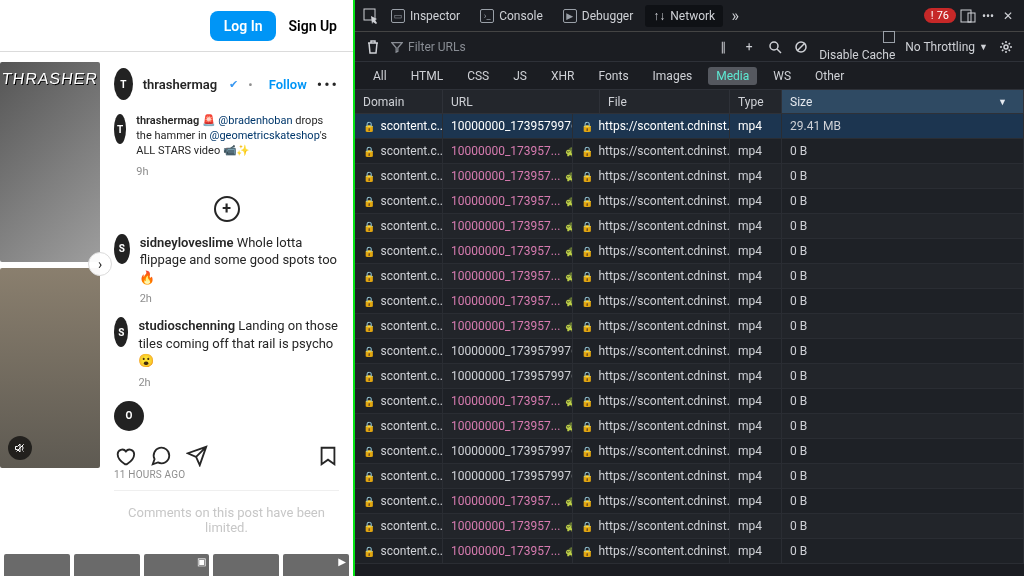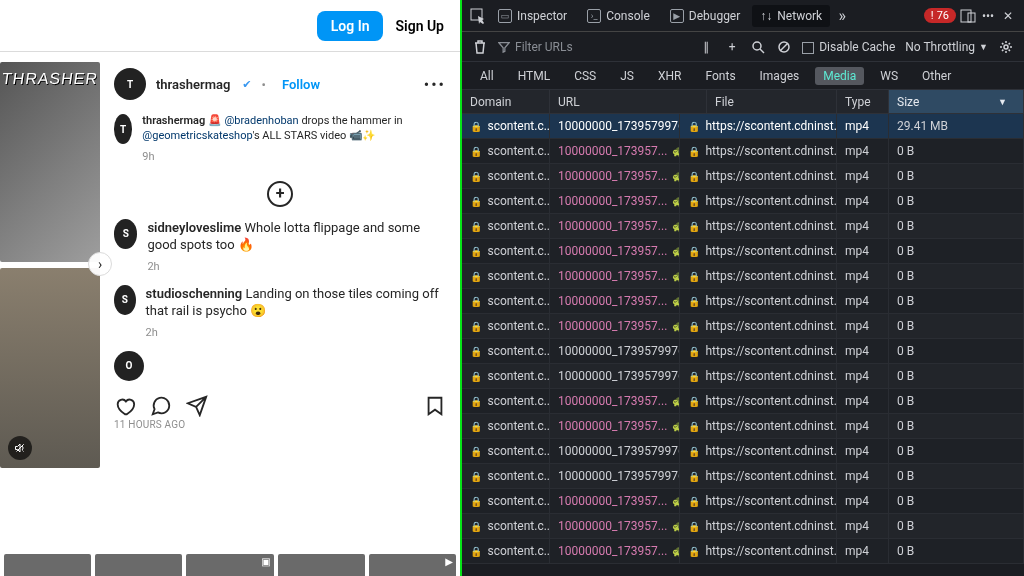--- a/index.html
+++ b/index.html
@@ -1,19 +1,19 @@
 <!DOCTYPE html>
 <html><head>
 <meta charset="utf-8">
 <style>
 * { margin: 0; padding: 0; box-sizing: border-box; font-family: -apple-system, BlinkMacSystemFont, "Segoe UI", Roboto, Helvetica, Arial, sans-serif; }
 body { width: 1024px; height: 576px; display: flex; overflow: hidden; }
 
 
-.ig-pane { width: 462px; height: 100%; display: flex; flex-direction: column; background: #fff; border-right: 2px solid #06e417; position: relative; overflow: hidden; }
+.ig-pane { width: 355px; height: 100%; display: flex; flex-direction: column; background: #fff; border-right: 2px solid #06e417; position: relative; overflow: hidden; }
 .ig-topbar { height: 52px; display: flex; align-items: center; justify-content: flex-end; gap: 12px; padding: 0 16px; border-bottom: 1px solid #dbdbdb; position: absolute; top: 0; right: 0; left: 0; background:#fff; z-index: 5; }
 .btn-login { background:#0095f6; color:#fff; border:none; border-radius:8px; padding:7px 14px; font-size:14px; font-weight:600; cursor:pointer; }
 .btn-signup { background:transparent; color:#000000; border:none; font-size:14px; font-weight:600; cursor:pointer; }
 
 .ig-body { position:absolute; top:52px; bottom:0; left:0; right:0; display:flex; }
 .media-strip { width:100px; height:100%; display:flex; flex-direction:column; gap:6px; padding-top:10px; position:relative; }
 .media-tile { flex:none; background:#6a6a6a; height:200px; width:100%; background:linear-gradient(135deg,#555 0%, #9e9e9e 100%); position:relative; border-radius:2px; overflow:hidden; }
 .thrasher-logo { position:absolute; top:8px; left:2px; font-family:Impact, sans-serif; color:#fff; font-size:16px; letter-spacing:1px; transform:skewX(-8deg); text-shadow:1px 1px 0 #000; }
 .tile2 { background:linear-gradient(180deg,#8a7f6e 0%, #5e5a52 100%); }
 .mute-badge { position:absolute; bottom:8px; left:8px; width:24px; height:24px; border-radius:50%; background:rgba(0,0,0,0.65); display:flex; align-items:center; justify-content:center; color:#fff; font-size:12px; }
@@ -59,21 +59,21 @@
 .tab-icon { width:14px; height:14px; border:1px solid #9aa0a8; border-radius:2px; display:inline-flex;align-items:center;justify-content:center;font-size:9px;color:#9aa0a8;}
 .dt-spacer { flex:1; }
 .err-badge { background:#c62828; color:#fff; border-radius:8px; padding:1px 7px; font-size:11px; display:flex;align-items:center;gap:3px;}
 .top-icon { width:16px;height:16px;display:inline-flex;align-items:center;justify-content:center;color:#cfd1d6;cursor:pointer;}
 
 .dt-toolbar { height:30px; display:flex; align-items:center; padding:0 10px; gap:10px; border-bottom:1px solid #2e3138; }
 .trash { cursor:pointer; }
 .filter-box { display:flex;align-items:center;gap:5px;color:#898d94;}
 .dt-toolbar .tool-right { margin-left:auto; display:flex; align-items:center; gap:10px; }
 .square-btn { width:16px;height:16px;display:inline-flex;align-items:center;justify-content:center;cursor:pointer;color:#cfd1d6;}
-.checkbox-label { display:flex;align-items:flex-end;gap:5px;color:#cfd1d6;cursor:pointer;}
+.checkbox-label { display:flex;align-items:flex-end;gap:5px;color:#cfd1d6;cursor:pointer;flex-direction:column;}
 .cb { width:12px;height:12px;border:1px solid #9aa0a8; }
 .throttle { display:flex;align-items:center;gap:4px;color:#cfd1d6;cursor:pointer;}
 
 .subfilters { height:28px; display:flex; align-items:center; padding:0 10px; gap:8px; border-bottom:1px solid #2e3138; }
 .chip { padding:2px 8px; border-radius:3px; cursor:pointer; color:#cfd1d6; }
 .chip.active { background:#55585f; color:#5eead4; }
 
 .columns-head { height:24px; display:flex; align-items:center; border-bottom:1px solid #2e3138; background:#23262c; }
 .col { padding:0 8px; border-right:1px solid #2e3138; display:flex;align-items:center;height:100%; }
 .c-domain { width:88px; }
@@ -184,20 +184,21 @@
             </svg>
           </span>
         <span style="flex:1"></span>
         <span class="icon">
             <svg viewBox="0 0 24 24">
               <path d="M19 21l-7-5-7 5V3h14v18z"></path>
             </svg>
           </span>
       </div>
       <div class="posted">11 HOURS AGO</div>
+      <div class="limited-row">Comments on this post have been limited.</div>
     </div>
   </div>
 
   <div class="bottom-thumbs">
     <div class="thumb"></div>
     <div class="thumb"></div>
     <div class="thumb">
         <span class="badge">▣</span>
       </div>
     <div class="thumb"></div>

